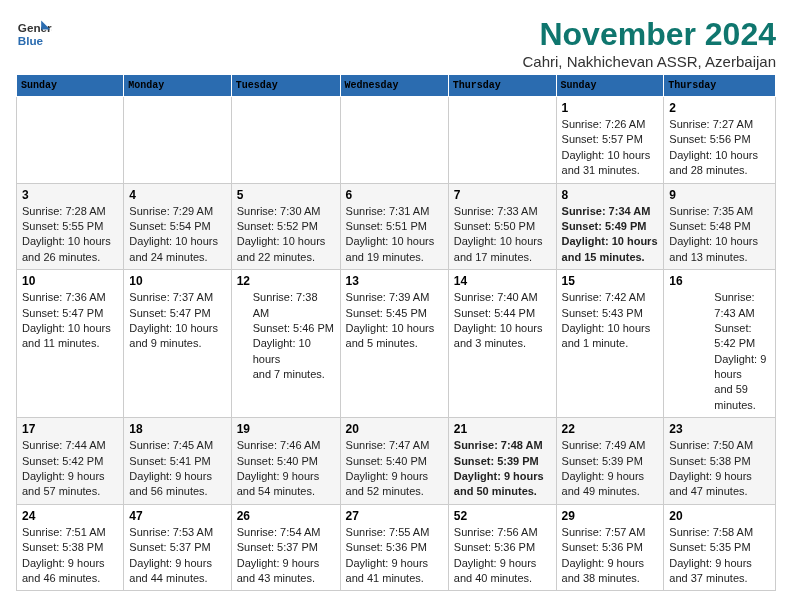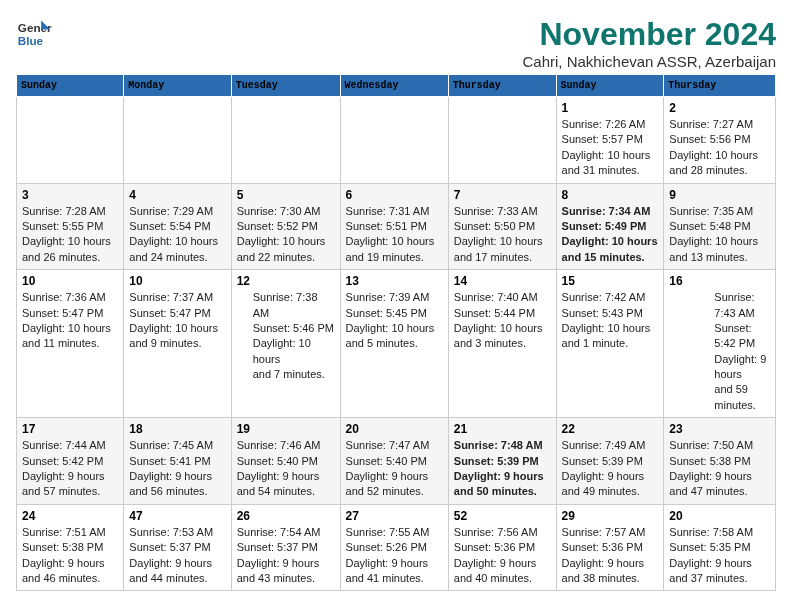--- a/index.html
+++ b/index.html
@@ -298,21 +298,21 @@
         <td>
           <div class="day-number">26</div>
           <div class="day-info" style="white-space: pre-line;">Sunrise: 7:54 AM
 Sunset: 5:37 PM
 Daylight: 9 hours
 and 43 minutes.</div>
         </td>
         <td>
           <div class="day-number">27</div>
           <div class="day-info" style="white-space: pre-line;">Sunrise: 7:55 AM
-Sunset: 5:26 PM
+Sunset: 5:36 PM
 Daylight: 9 hours
 and 41 minutes.</div>
         </td>
         <td>
           <div class="day-number">52</div>
           <div class="day-info" style="white-space: pre-line;">Sunrise: 7:56 AM
 Sunset: 5:36 PM
 Daylight: 9 hours
 and 40 minutes.</div>
         </td>

